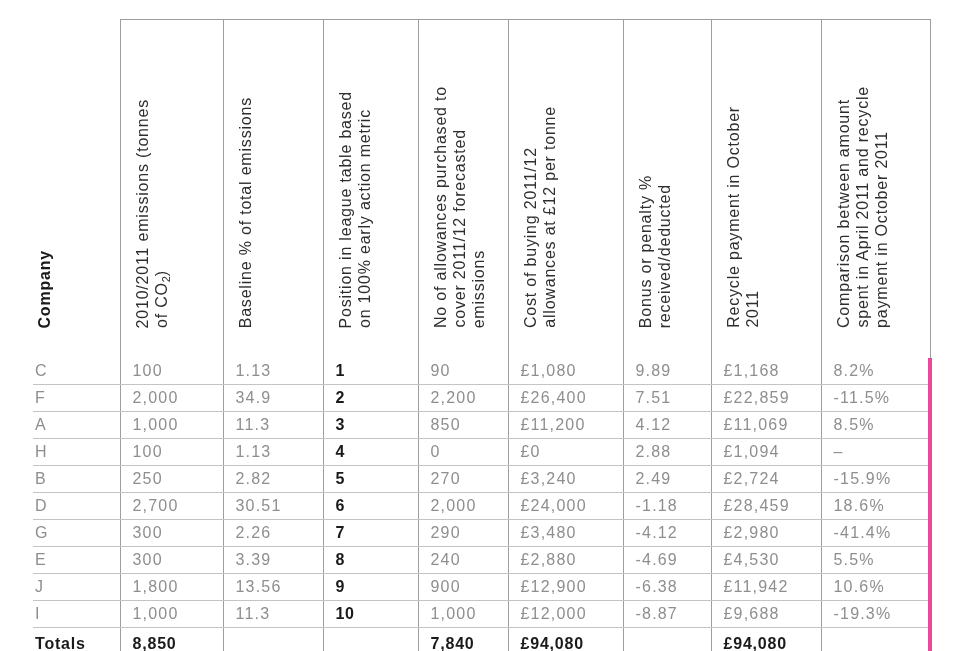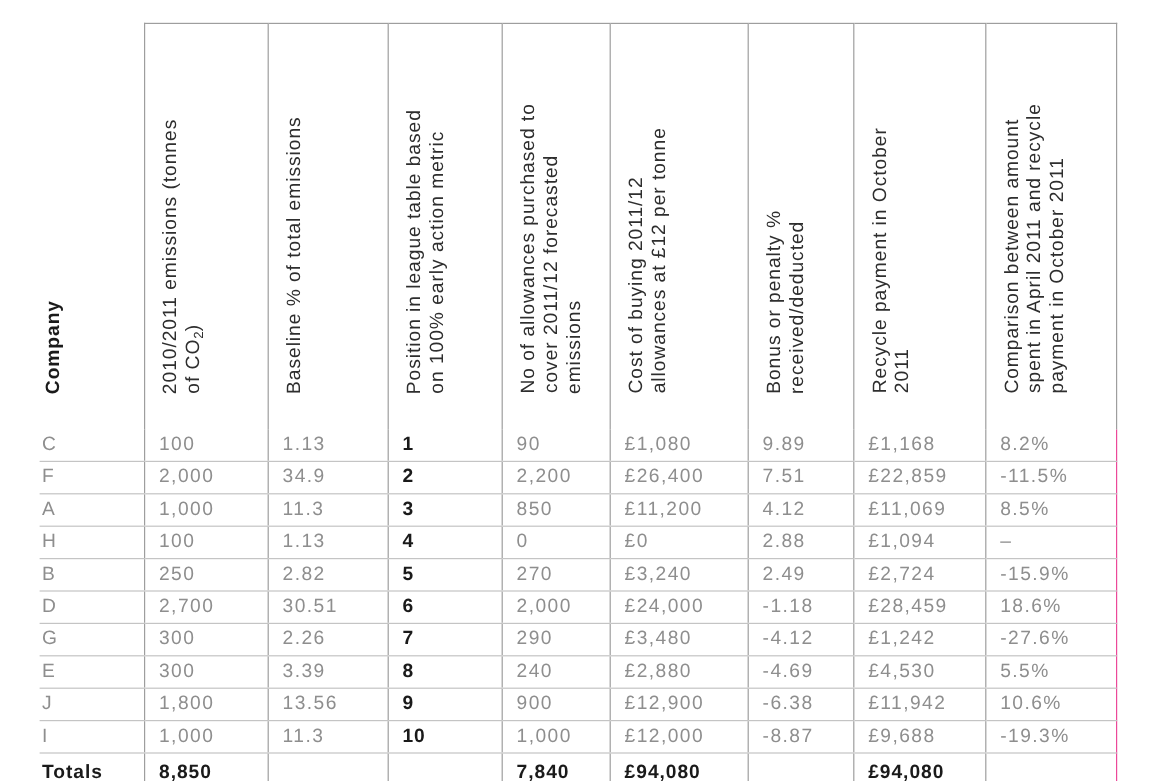--- a/index.html
+++ b/index.html
@@ -63,21 +63,21 @@
     font-size: 16px;
     letter-spacing: 1.2px;
     color: #8e8e8e;
     border-left: 1px solid #9e9e9e;
     border-bottom: 1px solid #c4c4c4;
     text-align: left;
     vertical-align: middle;
     overflow: hidden;
   }
   tbody td:first-child { border-left: none; padding-left: 2px; }
-  tbody td:last-child { border-right: 1px solid #ec4899; }
+  tbody td:last-child { border-right: 4px solid #ec4899; }
   tbody td.rank {
     color: #1a1a1a;
     font-weight: bold;
     letter-spacing: 0.5px;
   }
   tr.totals td {
     height: 32px;
     font-weight: bold;
     color: #1a1a1a;
     letter-spacing: 0.8px;
@@ -226,22 +226,22 @@
           <td>18.6%</td>
         </tr>
         <tr>
           <td>G</td>
           <td>300</td>
           <td>2.26</td>
           <td class="rank">7</td>
           <td>290</td>
           <td>£3,480</td>
           <td>-4.12</td>
-          <td>£1,242</td>
-          <td>-27.6%</td>
+          <td>£2,980</td>
+          <td>-41.4%</td>
         </tr>
         <tr>
           <td>E</td>
           <td>300</td>
           <td>3.39</td>
           <td class="rank">8</td>
           <td>240</td>
           <td>£2,880</td>
           <td>-4.69</td>
           <td>£4,530</td>

